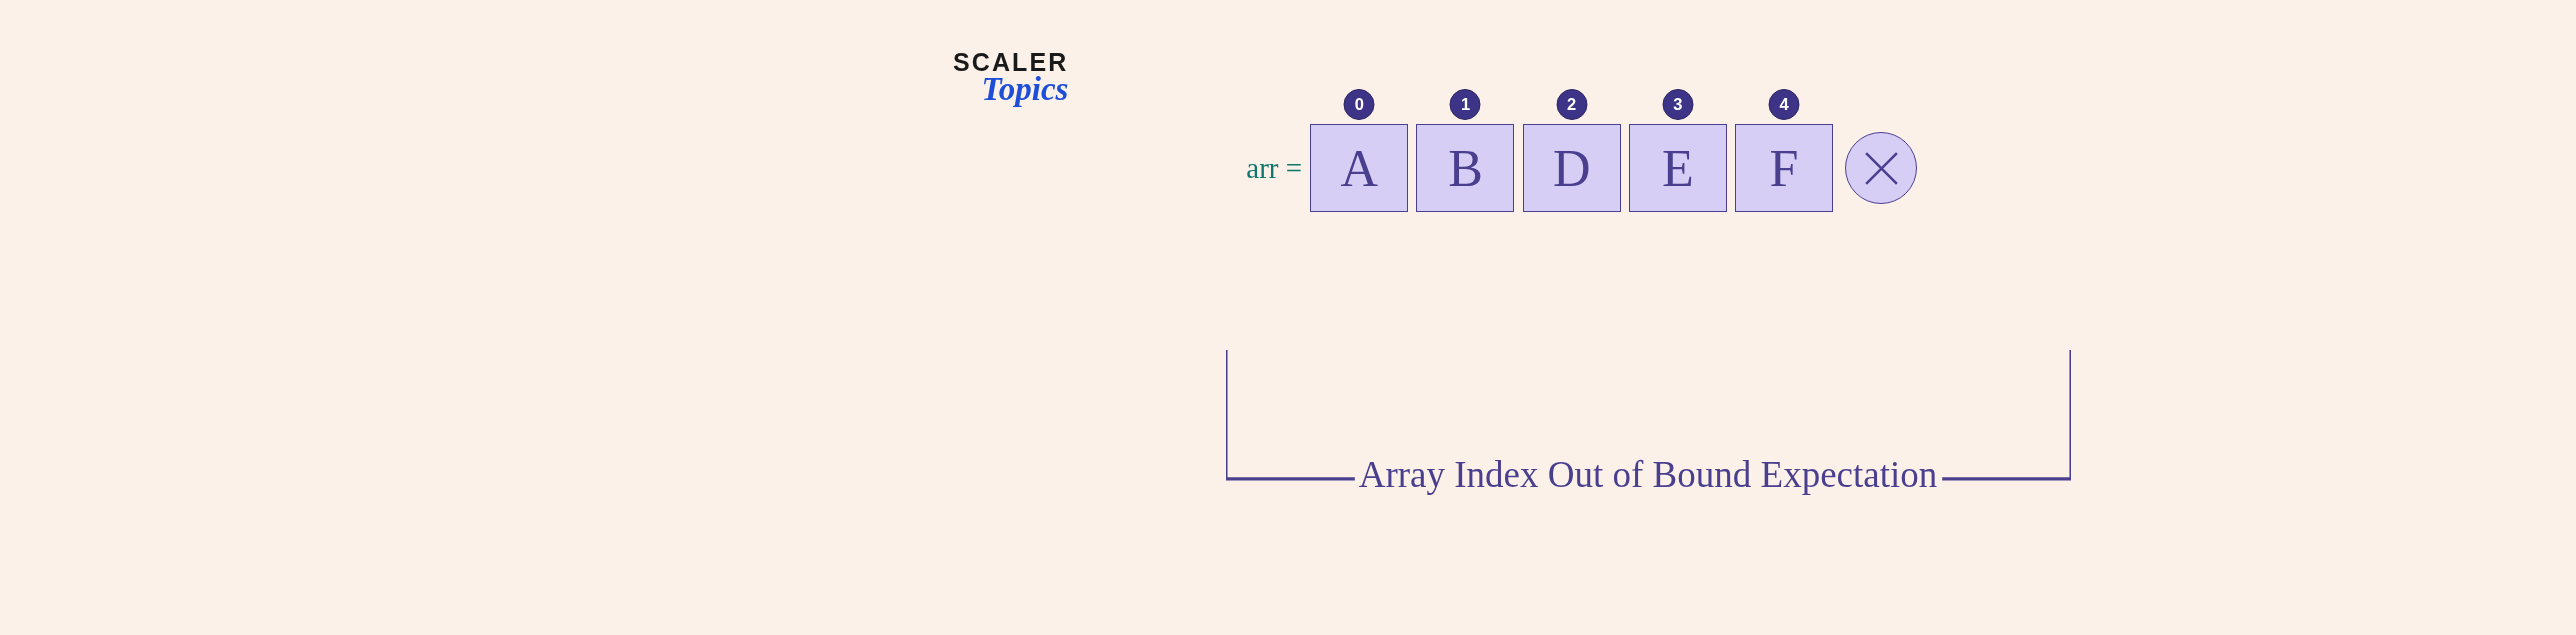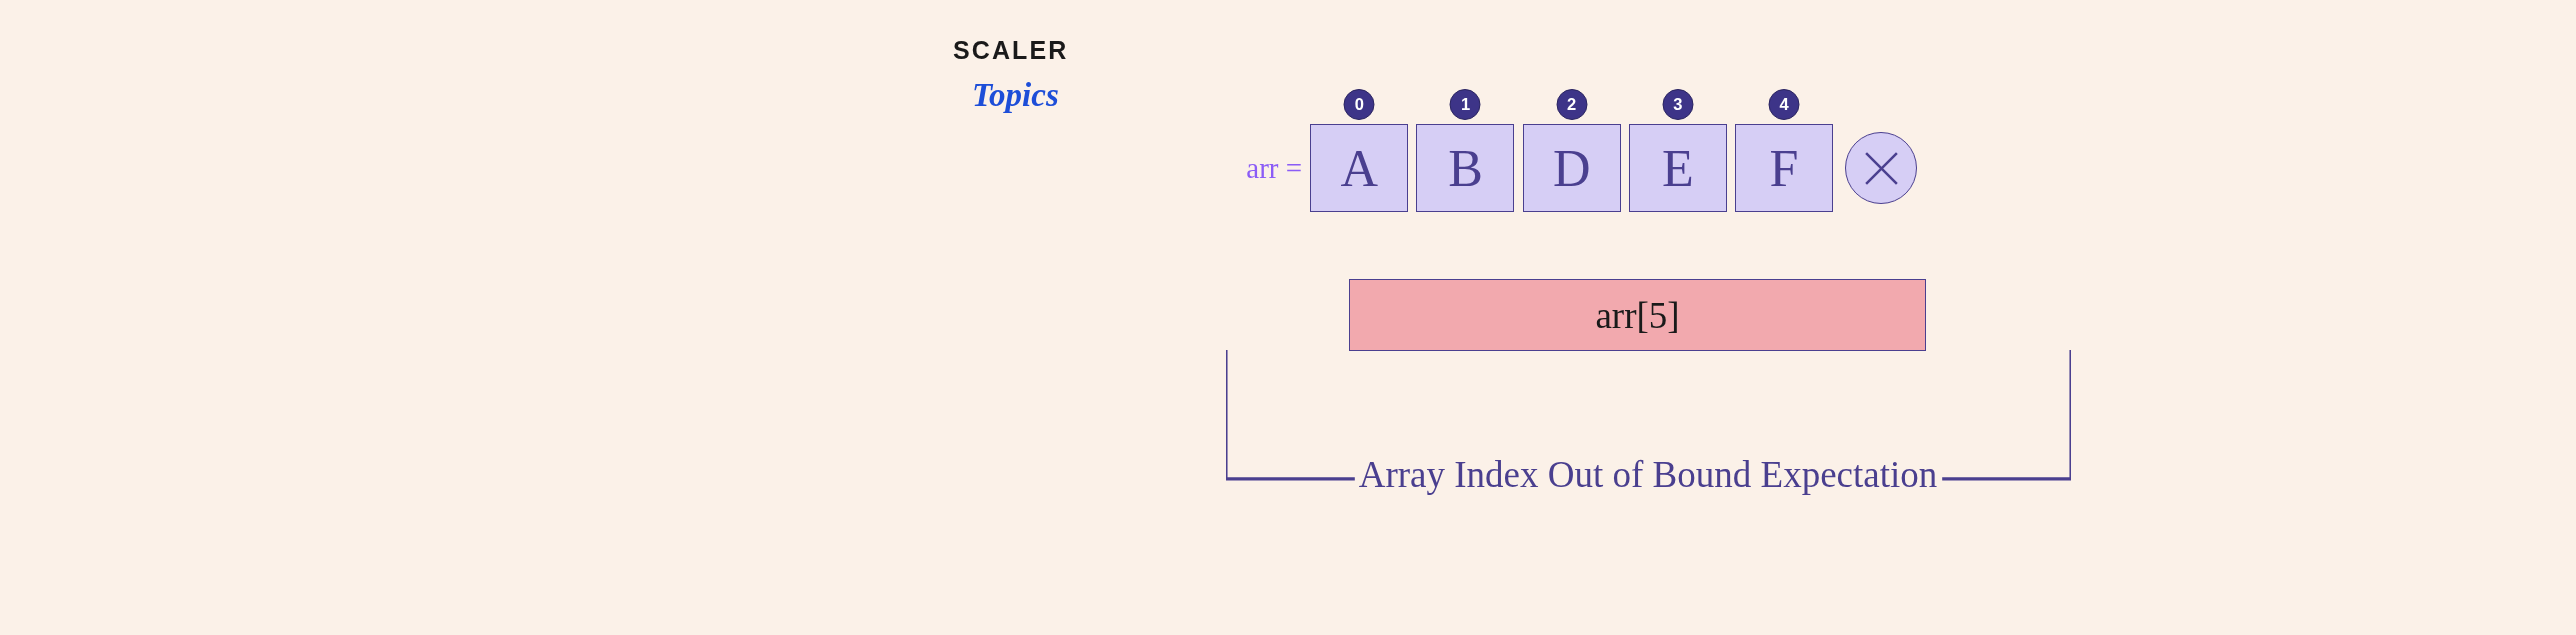--- a/index.html
+++ b/index.html
@@ -5,26 +5,25 @@
     * { margin: 0; padding: 0; box-sizing: border-box; }
     body {
       width: 3091px;
       height: 636px;
       background: #fbf1e8;
       font-family: Georgia, 'Times New Roman', serif;
       position: relative;
     }
     .logo {
       position: absolute;
-      top: 36px;
+      top: 48px;
       left: 953px;
       display: flex;
       flex-direction: column;
-      align-items: center;
-      gap: 18px;
+      align-items: flex-end;
     }
     .logo-scaler {
       font-family: Arial, Helvetica, sans-serif;
       font-weight: 900;
       font-size: 25px;
       letter-spacing: 2.1px;
       color: #1a1a1a;
     }
     .logo-topics {
       font-family: 'Brush Script MT', cursive;
@@ -42,21 +41,21 @@
       width: 824px;
     }
     .array-row {
       display: flex;
       align-items: center;
       justify-content: flex-start;
       margin-left: 10.3px;
     }
     .arr-label {
       font-size: 29px;
-      color: #8b5cf6;
+      color: #0f766e;
       margin-right: 8.2px;
     }
     .cell-group {
       display: flex;
       position: relative;
     }
     .cell {
       width: 98px;
       height: 88px;
       background: #d6cef5;
@@ -176,23 +175,20 @@
       </div>
     </div>
     <div class="out-of-bounds">
       <svg viewBox="0 0 80 80">
         <line x1="10" y1="10" x2="70" y2="70" stroke="#4a3f8f" stroke-width="5"></line>
         <line x1="70" y1="10" x2="10" y2="70" stroke="#4a3f8f" stroke-width="5"></line>
       </svg>
     </div>
   </div>
 
-  <div class="access-box">
-    <span class="access-text">arr[5]</span>
-  </div>
 </div>
 
 <div class="bracket-group">
   <svg class="bracket-svg" viewBox="0 0 1640 260">
     <path d="M 0 0 L 0 250 L 250 250" stroke="#4a3f8f" stroke-width="6" fill="none"></path>
     <path d="M 1640 0 L 1640 250 L 1390 250" stroke="#4a3f8f" stroke-width="6" fill="none"></path>
   </svg>
 </div>
 
 <div class="exception-text">Array Index Out of Bound Expectation</div>

